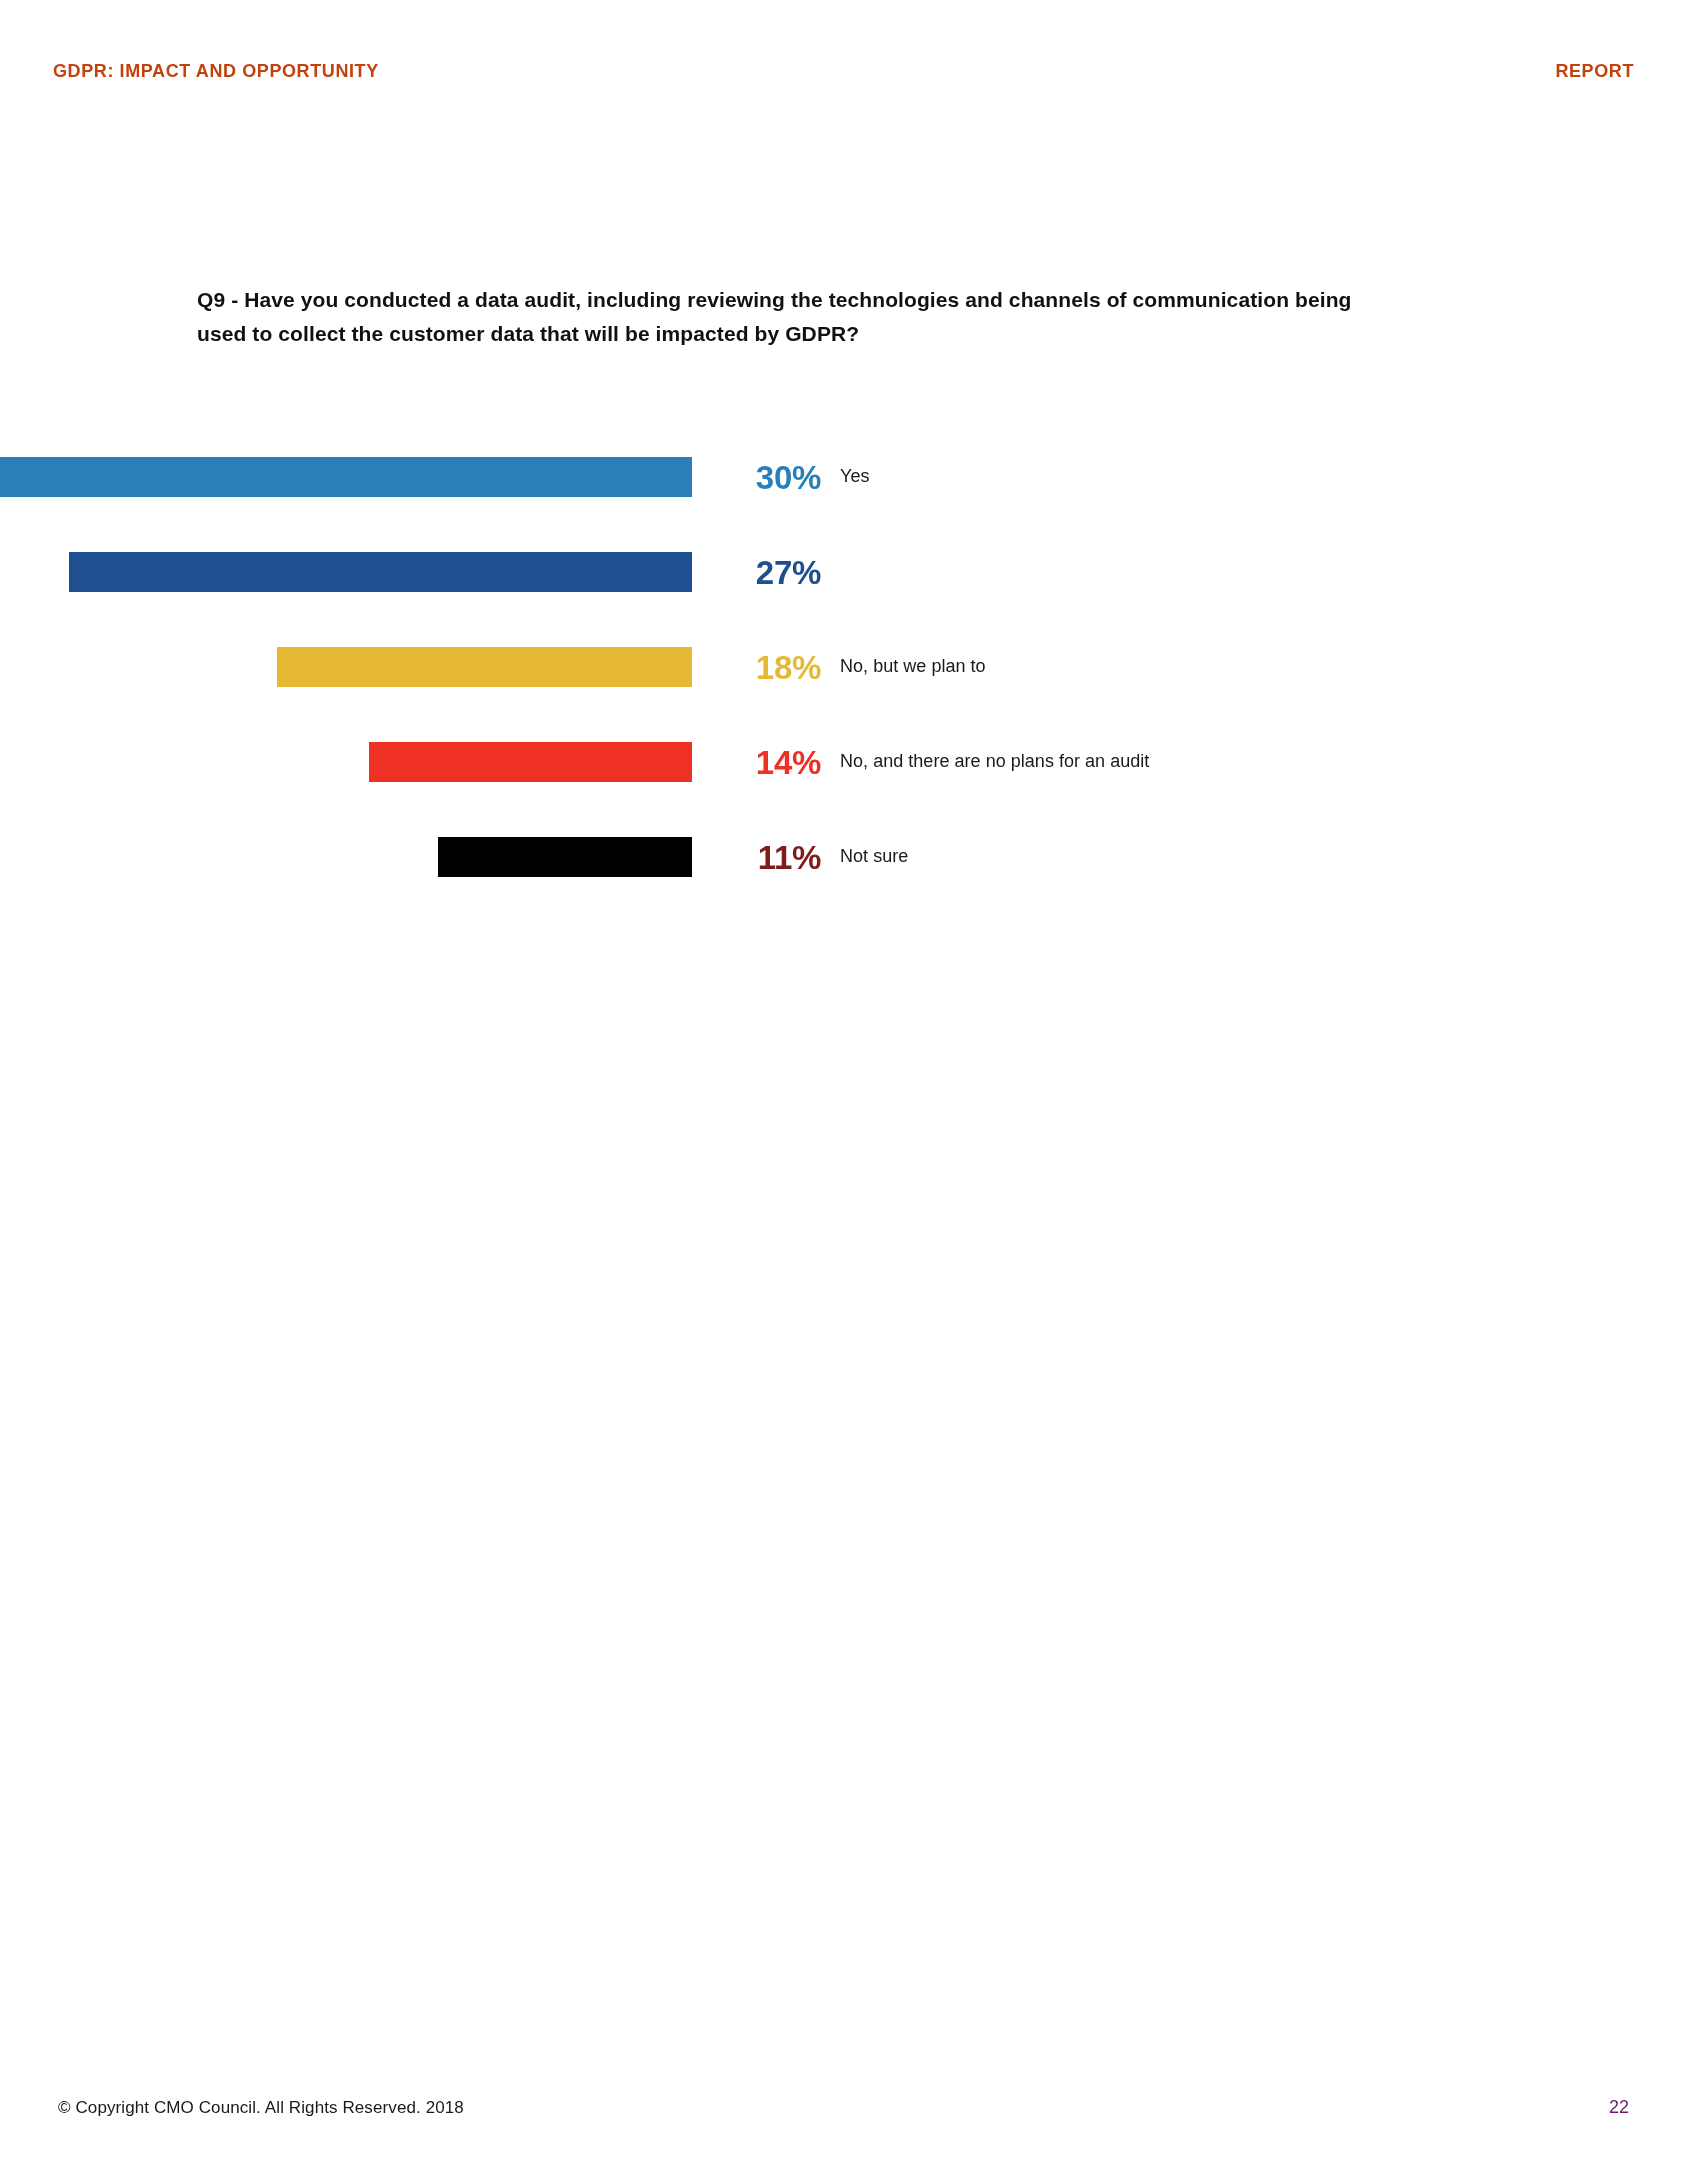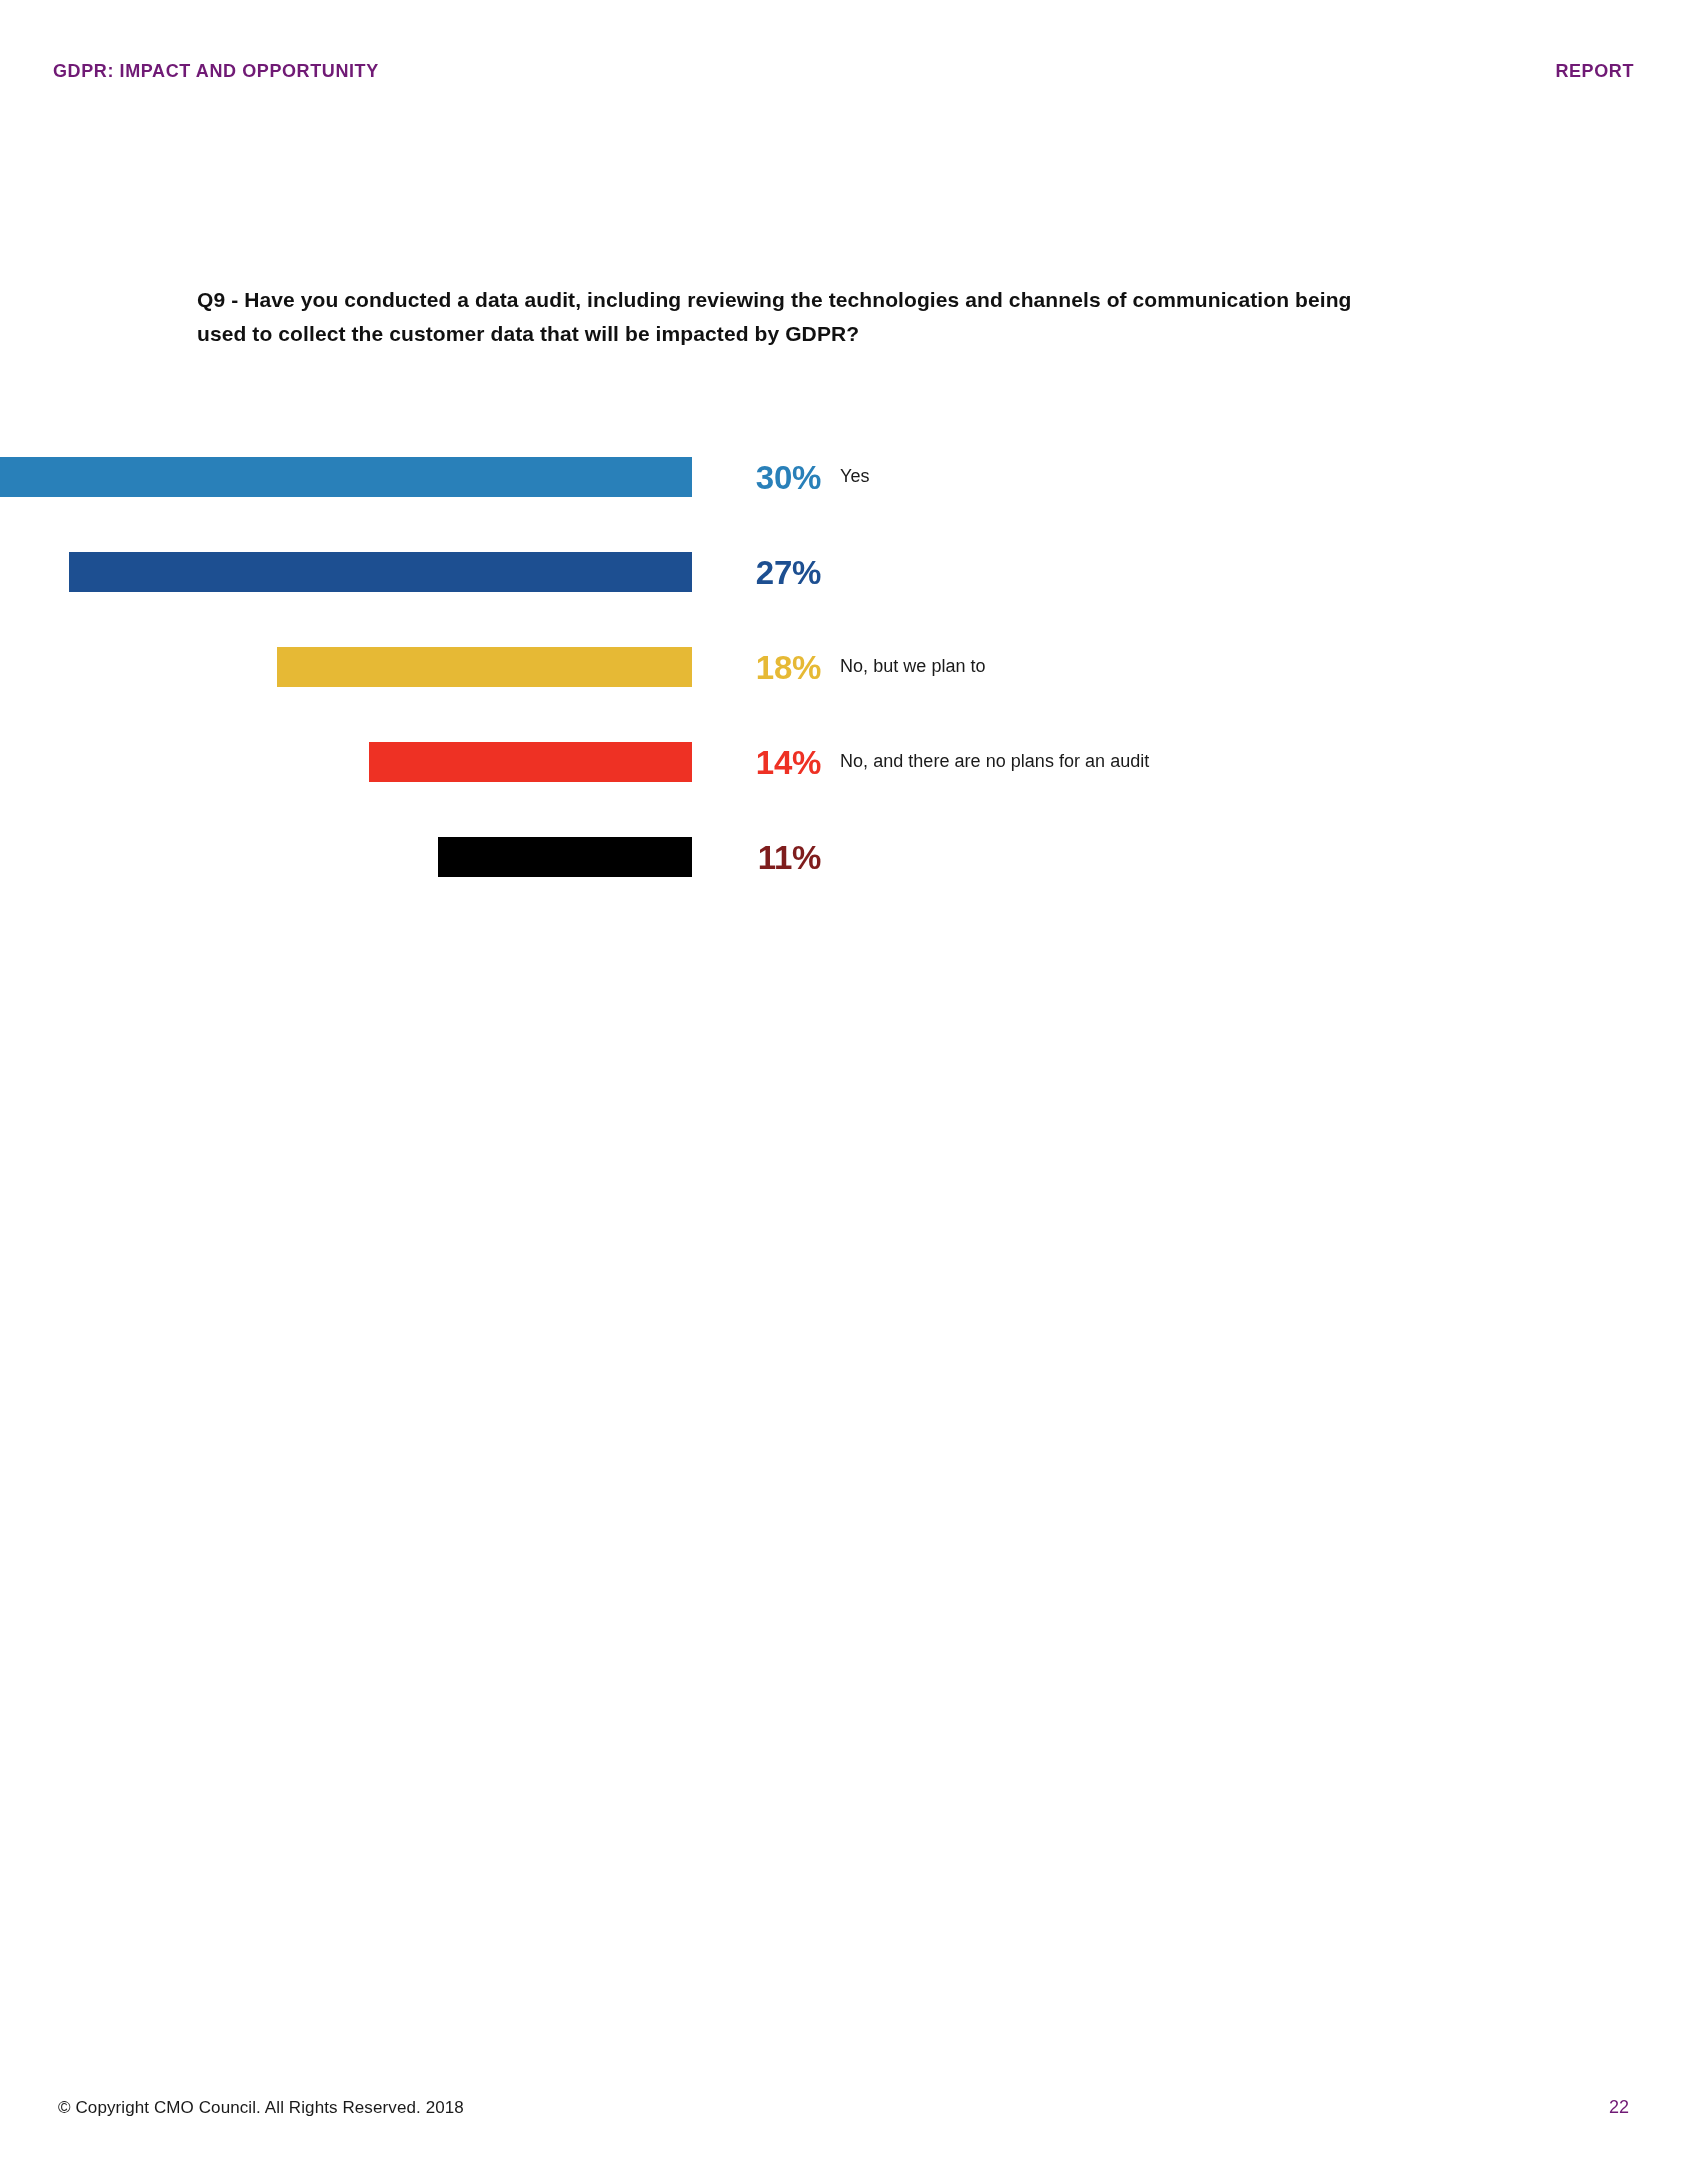--- a/index.html
+++ b/index.html
@@ -23,21 +23,21 @@
     right: 53px;
     height: 26.5px;
     display: flex;
     align-items: center;
     justify-content: space-between;
   }
   .header-text {
     font-size: 18px;
     font-weight: bold;
     letter-spacing: 0.6px;
-    color: #701a75;
+    color: #c2410c;
     text-transform: uppercase;
     white-space: nowrap;
   }
 
   
   #question-block {
     position: absolute;
     top: 283px;
     left: 197px;
     width: 1184px;
@@ -184,20 +184,23 @@
         <span class="label-text">No, and there are no plans for an audit</span>
       </div>
     </div>
     <div class="chart-row">
       <div class="bar-track">
         <div class="bar" style="width: 254px; background: rgb(0, 0, 0);"></div>
       </div>
       <div class="value-cell">
         <span class="value-text" style="color: #7f1d1d;">11%</span>
       </div>
+      <div class="label-cell">
+        <span class="label-text">Not sure</span>
+      </div>
     </div>
   </div>
 
 <div id="page-footer">
   <div id="copyright-text">© Copyright CMO Council. All Rights Reserved. 2018</div>
   <div id="page-number">22</div>
 </div>
 
 
 </body></html>

